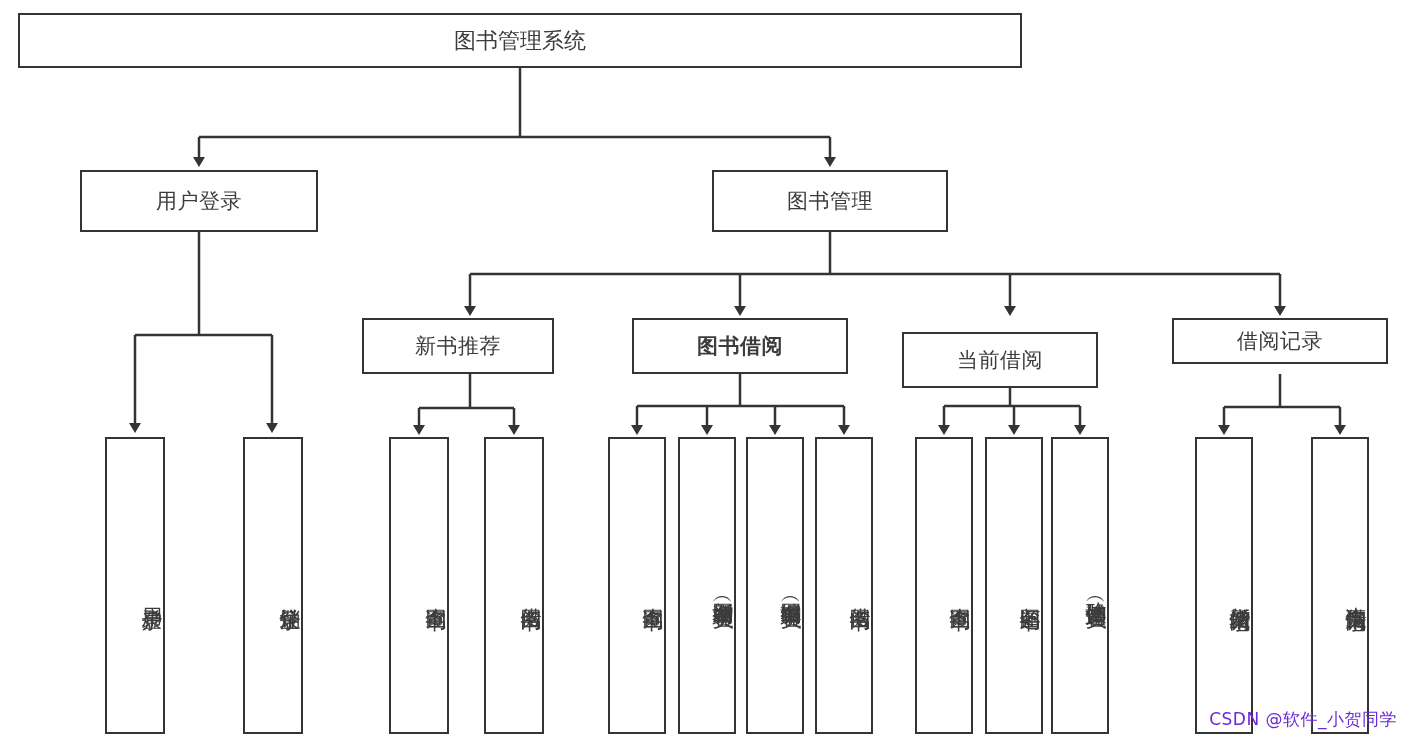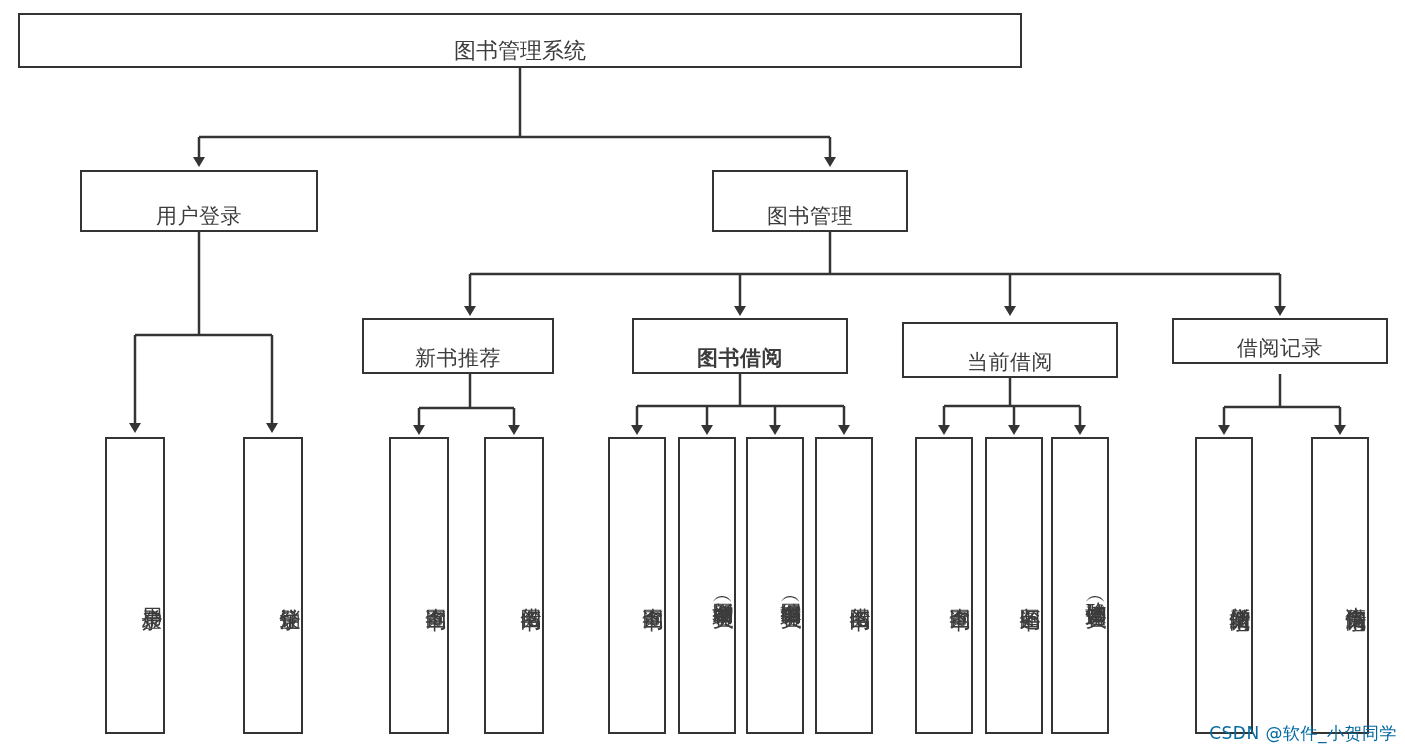--- a/index.html
+++ b/index.html
@@ -23,21 +23,21 @@
     top: 0;
     width: 1405px;
     height: 747px;
   }
   .node {
     position: absolute;
     box-sizing: border-box;
     border: 2px solid #343434;
     background: #ffffff;
     display: flex;
-    align-items: flex-end;
+    align-items: center;
     justify-content: center;
     color: #3c3c3c;
   }
   .node.horiz {
     font-size: 21px;
     letter-spacing: 0.5px;
   }
   .node.root {
     font-size: 22px;
   }
@@ -55,23 +55,23 @@
     padding-top: 8px;
   }
   .vlabel {
     writing-mode: vertical-rl;
     text-orientation: upright;
     white-space: nowrap;
   }
   #watermark {
     position: absolute;
     right: 8px;
-    bottom: 2px;
+    bottom: 16px;
     font-size: 17px;
-    color: #0369a1;
+    color: #6d28d9;
     white-space: nowrap;
     letter-spacing: 0.5px;
   }
 </style>
 </head>
 <body>
 
 <div id="canvas">
 
   <svg id="wires" viewBox="0 0 1405 747" xmlns="http://www.w3.org/2000/svg">
@@ -124,31 +124,31 @@
     </g>
   </svg>
 
   <div class="node root" style="left:18px; top:13px; width:1004px; height:55px;">
     <span>图书管理系统</span>
   </div>
 
   <div class="node horiz" style="left:80px; top:170px; width:238px; height:62px;">
     <span>用户登录</span>
   </div>
-  <div class="node horiz" style="left:712px; top:170px; width:196px; height:62px;">
+  <div class="node horiz" style="left:712px; top:170px; width:236px; height:62px;">
     <span>图书管理</span>
   </div>
 
   <div class="node horiz" style="left:362px; top:318px; width:192px; height:56px;">
     <span>新书推荐</span>
   </div>
   <div class="node horiz" style="left:632px; top:318px; width:216px; height:56px;font-weight:bold;">
     <span>图书借阅</span>
   </div>
-  <div class="node horiz" style="left:902px; top:322px; width:216px; height:56px;">
+  <div class="node horiz" style="left:902px; top:332px; width:196px; height:56px;">
     <span>当前借阅</span>
   </div>
   <div class="node horiz" style="left:1172px; top:318px; width:216px; height:46px;">
     <span>借阅记录</span>
   </div>
 
   <div class="node vert" style="left:105px; top:437px; width:60px; height:297px;">
     <span class="vlabel">用户登录</span>
   </div>
   <div class="node vert" style="left:243px; top:437px; width:60px; height:297px;">

